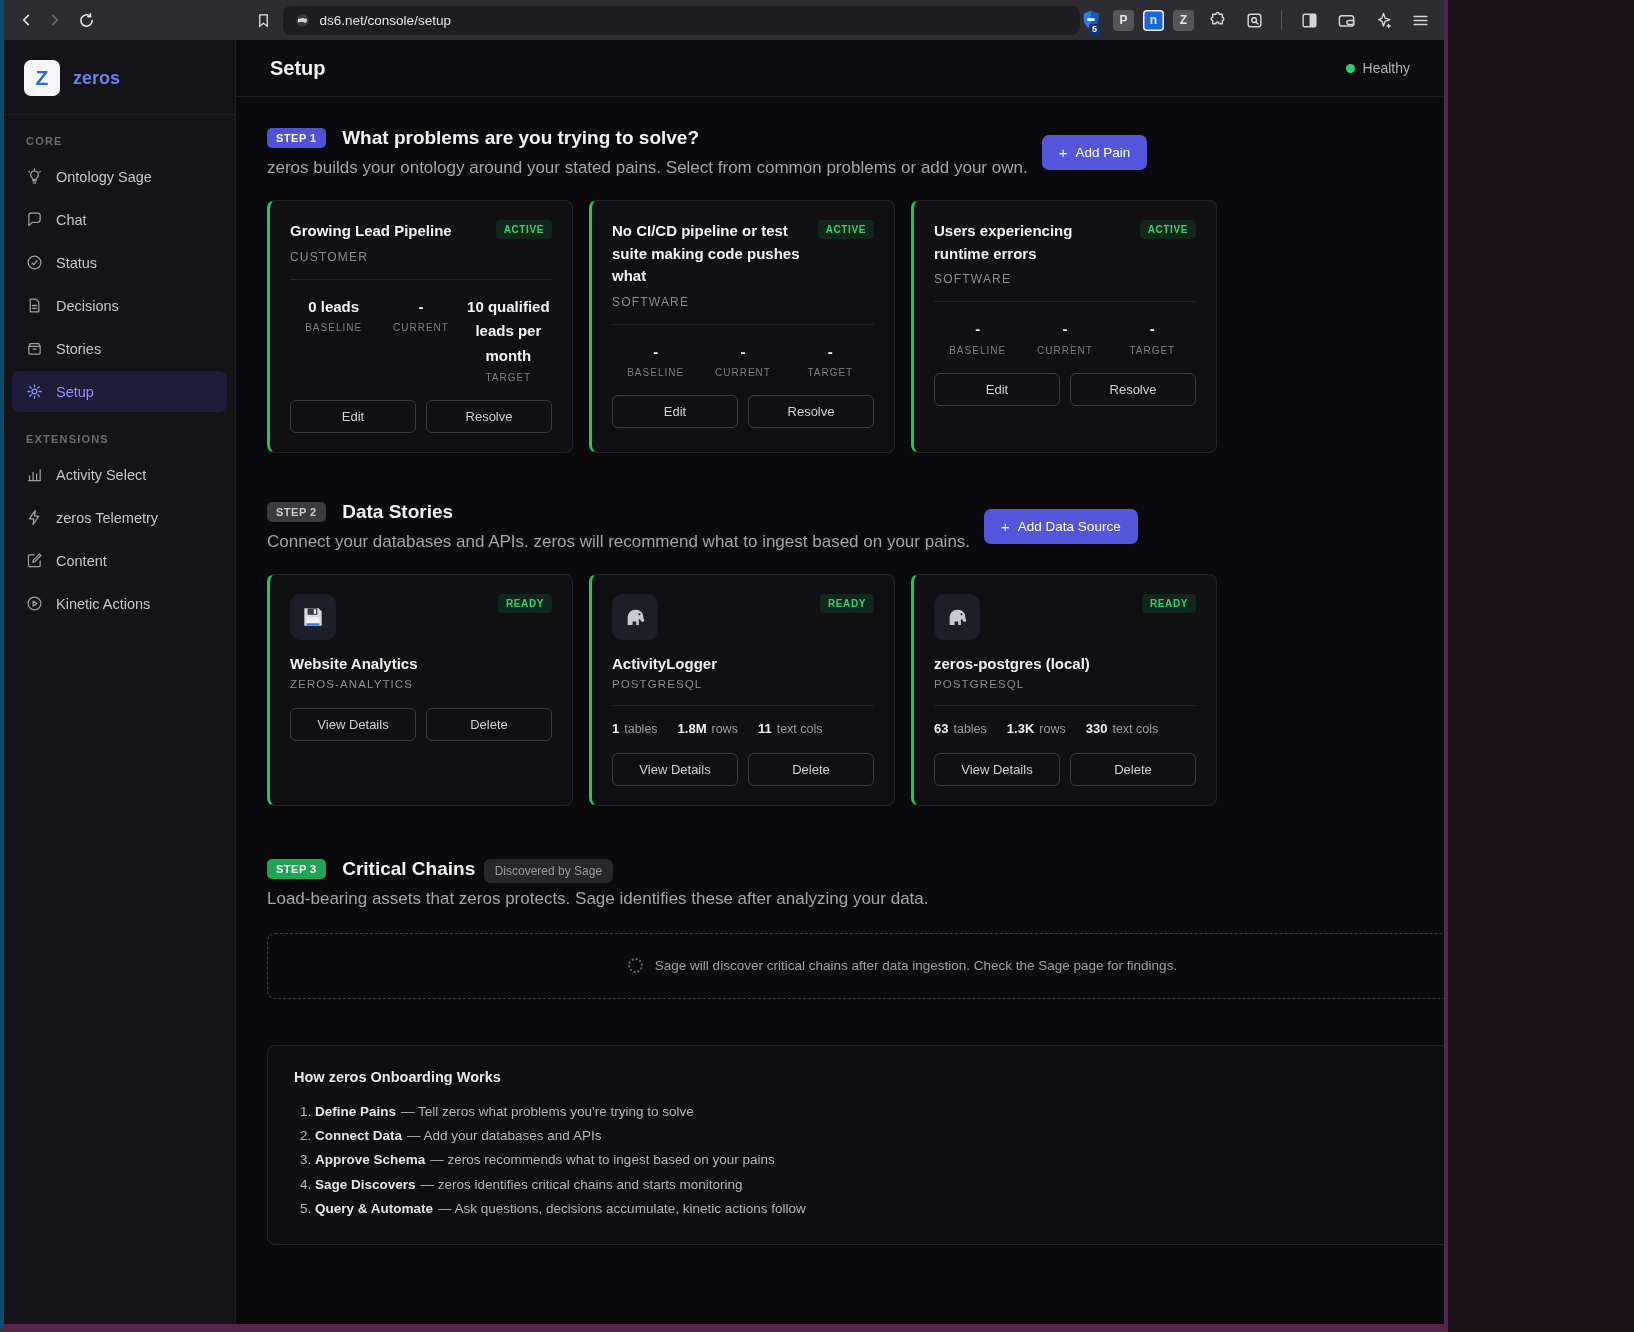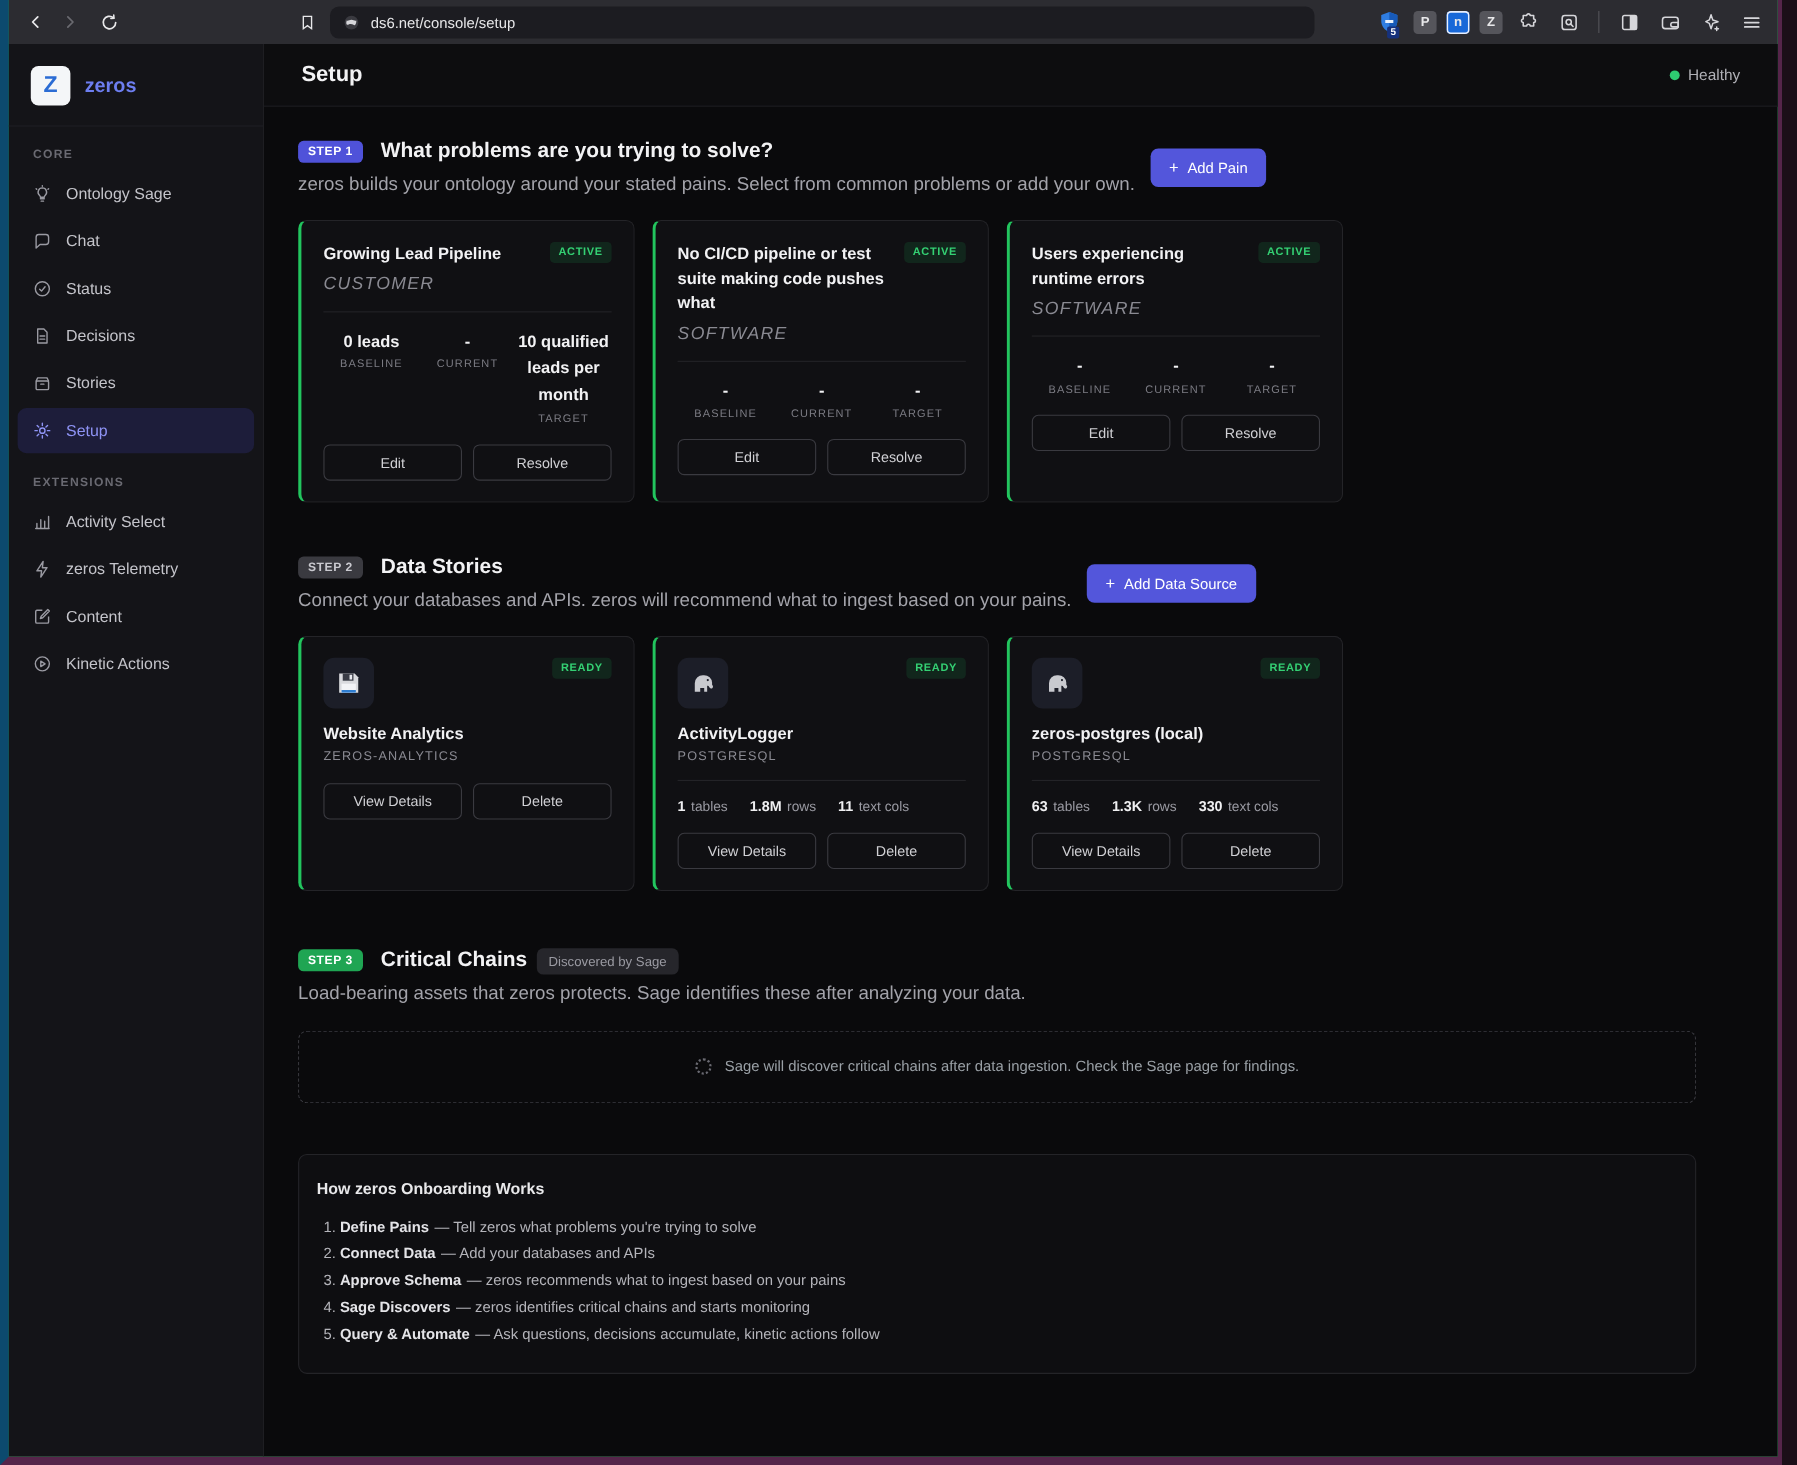--- a/index.html
+++ b/index.html
@@ -1,19 +1,19 @@
 <!DOCTYPE html>
 <html><head>
 <meta charset="utf-8">
 <style>
   * { margin:0; padding:0; box-sizing:border-box; }
   html,body { width:1634px; height:1332px; background:#1b0f18; overflow:hidden;
               font-family:"Liberation Sans", sans-serif; }
-  .window { width:1620px; height:1332px; border-left:8px solid #0c4a6e; border-right:4px solid #55254a;
-            border-bottom:8px solid #55254a; display:flex; flex-direction:column; background:#22c55e; }
+  .window { width:1448px; height:1332px; border-left:4px solid #0c4a6e; border-right:4px solid #55254a;
+            border-bottom:8px solid #55254a; display:flex; flex-direction:column; background:#14b8a6; }
 
   
   .chrome { height:40px; background:#2c2c31; display:flex; align-items:center; padding:0 10px; flex:none; }
   .nav-btn { width:30px; height:30px; display:flex; align-items:center; justify-content:center;
              border-radius:6px; color:#e8e8ea; cursor:pointer; }
   .nav-btn.dim { color:#6a6a70; }
   .chrome svg { display:block; }
   .bookmark-btn { margin-left:150px; }
   .urlbar { margin-left:6px; width:895px; height:29px; background:#1c1c21; border-radius:8px;
             display:flex; align-items:center; padding:0 12px; gap:10px; }
@@ -70,21 +70,21 @@
   .tag-pill { background:#26262b; color:#9a9aa2; font-size:12px; padding:5px 11px; border-radius:6px; margin-left:4px; }
 
   
   .card-grid { margin-top:22px; display:grid; grid-template-columns:repeat(3,306px); gap:16px; }
   .card { background:#101013; border:1px solid #242428; border-left:3px solid #22c55e; border-radius:8px;
           padding:19px 20px; display:flex; flex-direction:column; }
   .pain-top { display:flex; justify-content:space-between; gap:10px; }
   .pain-title { color:#f2f2f4; font-size:15px; font-weight:700; line-height:1.5; flex:1; }
   .status-badge { flex:none; align-self:flex-start; font-size:10px; font-weight:700; letter-spacing:.6px;
                   color:#34d073; background:rgba(34,197,94,.13); padding:4px 8px; border-radius:4px; }
-  .pain-cat { color:#8a8a92; font-size:16px; letter-spacing:1.2px; margin-top:7px;font-style:italic; }
+  .pain-cat { color:#8a8a92; font-size:12px; letter-spacing:1.2px; margin-top:7px; }
   .card-div { border-top:1px solid #232327; margin:15px 0; }
   .metrics { display:flex; }
   .metric { flex:1; text-align:center; }
   .metric-val { color:#f2f2f4; font-size:15px; font-weight:700; line-height:1.65; }
   .metric-lab { color:#7c7c84; font-size:10px; letter-spacing:1px; margin-top:3px; }
   .btn-row { display:flex; gap:10px; margin-top:17px; }
   .ghost-btn { flex:1; background:transparent; border:1px solid #3a3a40; border-radius:6px; color:#d0d0d4;
                font-size:13px; padding:8px 0; cursor:pointer; font-family:inherit; }
 
   .src-top { display:flex; justify-content:space-between; align-items:flex-start; }
@@ -96,21 +96,21 @@
                font-size:12.5px; color:#9a9aa2; }
   .src-stats b { color:#f0f0f2; font-size:13px; margin-right:5px; }
 
   
   .dashed-box { margin-top:24px; border:1px dashed #3a3a40; border-radius:8px; height:66px;
                 display:flex; align-items:center; justify-content:center; gap:12px; }
   .dashed-box .msg { color:#9aa0a6; font-size:13.5px; }
   .spinner { width:15px; height:15px; border-radius:50%; border:2px dotted #6a6a72; }
 
   
-  .onboard { margin-top:46px; border:1px solid #242428; background:#0e0e11; border-radius:8px; padding:23px 16px; }
+  .onboard { margin-top:46px; border:1px solid #242428; background:#0e0e11; border-radius:8px; padding:23px 26px; }
   .onboard-title { color:#e8e8ea; font-size:14.5px; font-weight:700; }
   .onboard ol { margin:15px 0 0 21px; }
   .onboard li { color:#b4b4ba; font-size:13.5px; line-height:1.8; }
   .onboard .t { font-weight:700; color:#e4e4e8; }
   .onboard .d { margin-left:5px; }
 </style>
 </head>
 <body>
 
 <div class="window">

